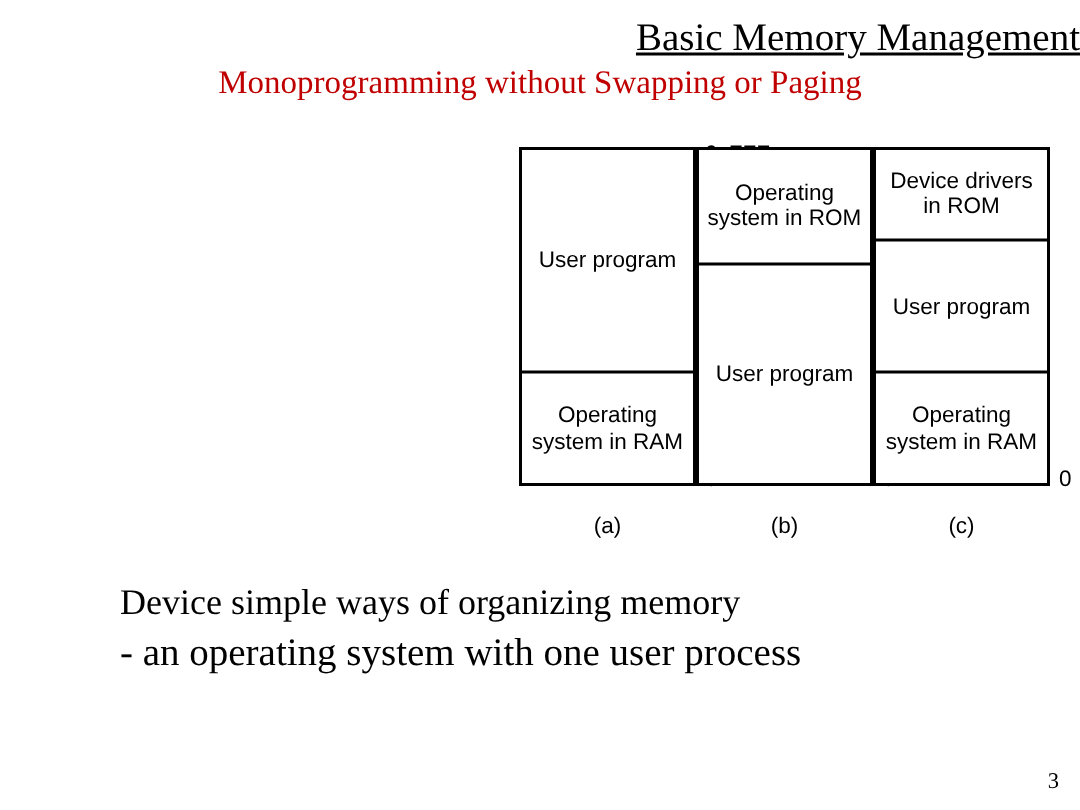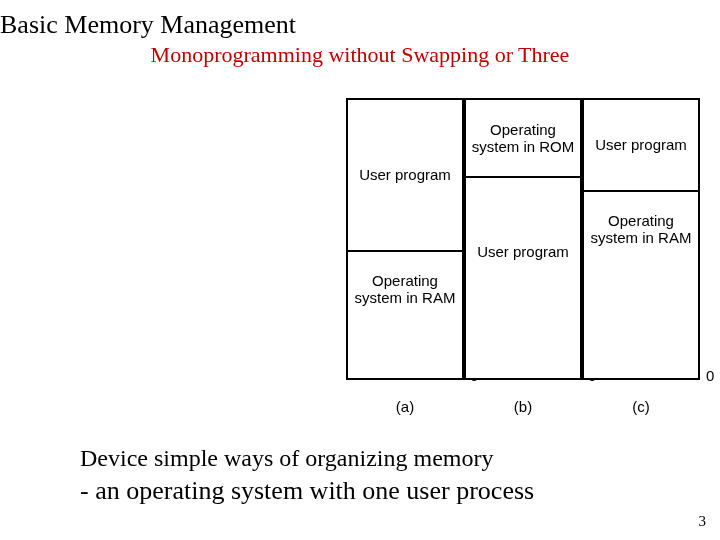--- a/index.html
+++ b/index.html
@@ -7,23 +7,24 @@
     margin: 0;
     padding: 0;
     width: 720px;
     height: 540px;
     font-family: "Times New Roman", Times, serif;
     background: #fff;
     color: #000;
     position: relative;
   }
   .title {
-    text-align: left;
+    text-align: right;
     font-size: 26px;
     margin-top: 10px;
+    text-decoration: underline;
   }
   .subtitle {
     text-align: center;
     font-size: 22px;
     color: #c00000;
     margin-top: 2px;
   }
   .diagrams {
     display: flex;
     justify-content: flex-end;
@@ -36,21 +37,21 @@
     display: flex;
     flex-direction: column;
     align-items: center;
   }
   .stack-wrap {
     position: relative;
   }
   .stack {
     border: 2px solid #000;
     width: 118px;
-    height: 282px;
+    height: 226px;
     display: flex;
     flex-direction: column;
     background: #fff;
   }
   .seg {
     border-top: 2px solid #000;
     display: flex;
     align-items: center;
     justify-content: center;
     text-align: center;
@@ -84,21 +85,21 @@
     right: 14px;
     bottom: 10px;
     font-size: 15px;
     font-family: "Times New Roman", Times, serif;
   }
 </style>
 </head>
 <body>
 
 <div class="title">Basic Memory Management</div>
-<div class="subtitle">Monoprogramming without Swapping or Three</div>
+<div class="subtitle">Monoprogramming without Swapping or Paging</div>
 
 <div class="diagrams">
 
   <div class="col">
     <div class="stack-wrap">
       <div class="addr-top">0xFFF …</div>
       <div class="stack">
         <div class="seg" style="height:150px">User
 program</div>
         <div class="seg" style="height:76px">Operating
@@ -120,20 +121,22 @@
 program</div>
       </div>
       <div class="addr-bot">0</div>
     </div>
     <div class="caption">(b)</div>
   </div>
 
   <div class="col">
     <div class="stack-wrap">
       <div class="stack">
+        <div class="seg" style="height:60px">Device
+drivers in ROM</div>
         <div class="seg" style="height:90px">User
 program</div>
         <div class="seg" style="height:76px">Operating
 system in
 RAM</div>
       </div>
       <div class="addr-bot">0</div>
     </div>
     <div class="caption">(c)</div>
   </div>

